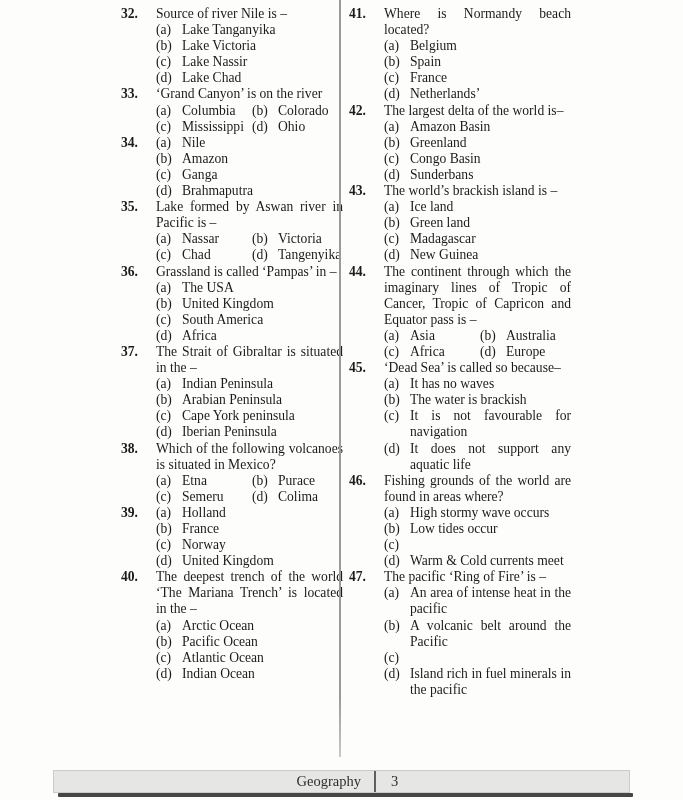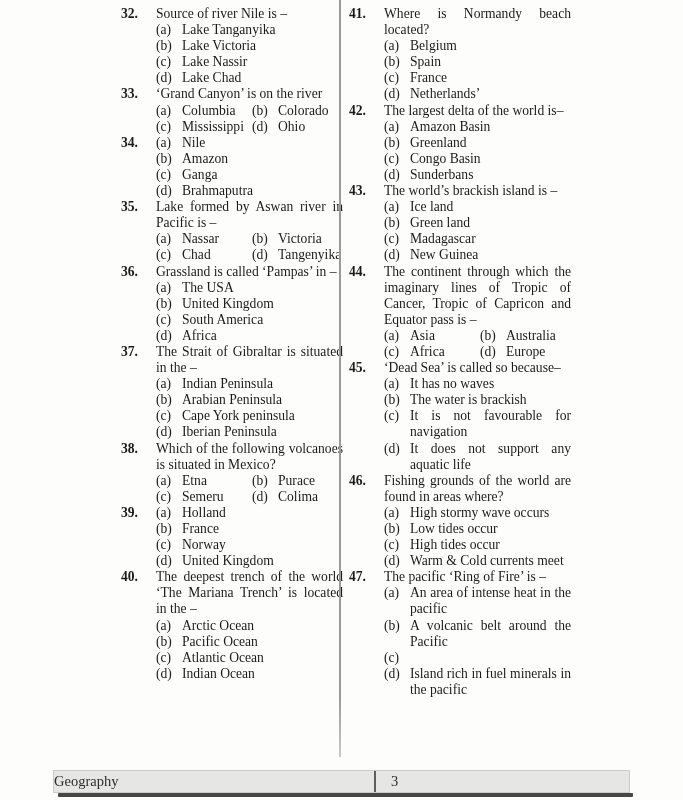--- a/index.html
+++ b/index.html
@@ -87,21 +87,22 @@
     border: 1px solid #cbcbca;
     display: flex;
     align-items: stretch;
     font-size: 14.5px;
     line-height: 21px;
     color: #2e2e2e;
   }
   .footer-subject {
     width: 320px;
     flex: 0 0 320px;
-    padding-right: 7px;
+    text-align: right;
+    padding-right: 13px;
     box-sizing: border-box;
   }
   .footer-divider {
     width: 2px;
     flex: 0 0 2px;
     background: #5f5f5f;
   }
   .footer-page {
     padding-left: 15px;
   }
@@ -537,21 +538,20 @@
           </div>
           <div class="opt-row">
             <div class="opt">
               <span class="opt-label">(b)</span>
               <span class="opt-text">Low tides occur</span>
             </div>
           </div>
           <div class="opt-row">
             <div class="opt">
               <span class="opt-label">(c)</span>
-              <span class="opt-text">High tides occur</span>
             </div>
           </div>
           <div class="opt-row">
             <div class="opt">
               <span class="opt-label">(d)</span>
               <span class="opt-text">Warm &amp; Cold currents meet</span>
             </div>
           </div>
         </div>
       </div>

